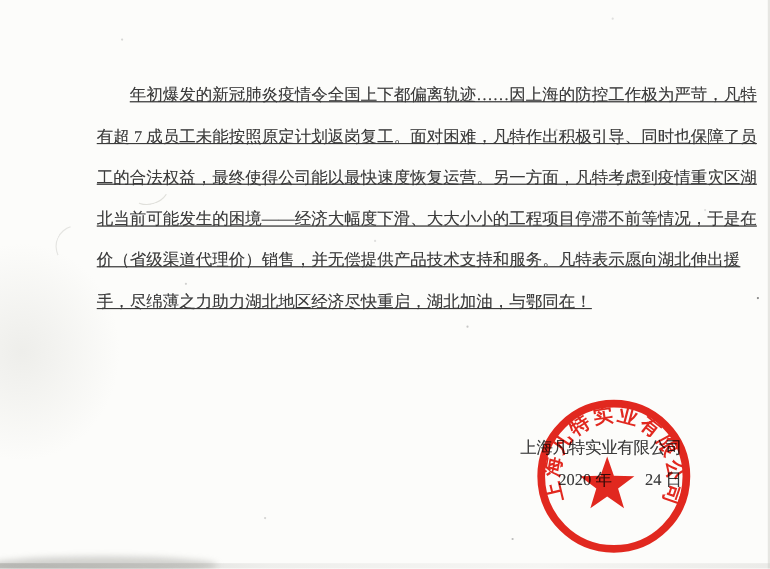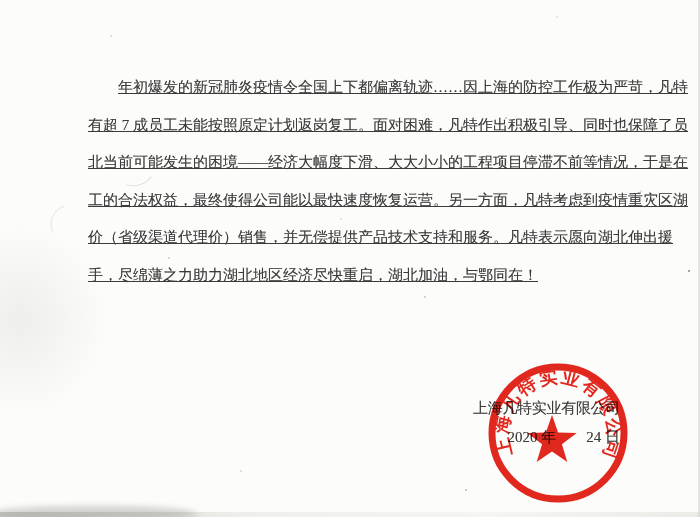--- a/index.html
+++ b/index.html
@@ -98,22 +98,22 @@
 </style>
 </head>
 <body>
 
 <div class="page">
 
 
   <div class="bodytext">
     <div class="line indent">年初爆发的新冠肺炎疫情令全国上下都偏离轨迹……因上海的防控工作极为严苛，凡特</div>
     <div class="line">有超 7 成员工未能按照原定计划返岗复工。面对困难，凡特作出积极引导、同时也保障了员</div>
+    <div class="line">工的合法权益，最终使得公司能以最快速度恢复运营。另一方面，凡特考虑到疫情重灾区湖</div>
     <div class="line">北当前可能发生的困境——经济大幅度下滑、大大小小的工程项目停滞不前等情况，于是在</div>
-    <div class="line">工的合法权益，最终使得公司能以最快速度恢复运营。另一方面，凡特考虑到疫情重灾区湖</div>
     <div class="line">价（省级渠道代理价）销售，并无偿提供产品技术支持和服务。凡特表示愿向湖北伸出援</div>
     <div class="line last">手，尽绵薄之力助力湖北地区经济尽快重启，湖北加油，与鄂同在！</div>
   </div>
 
   <div class="signature">
     <div class="sig-company">上海凡特实业有限公司</div>
     <div class="sig-date">
       <span>2020 年</span>
       <span class="month-gap"></span>
       <span>24 日</span>

